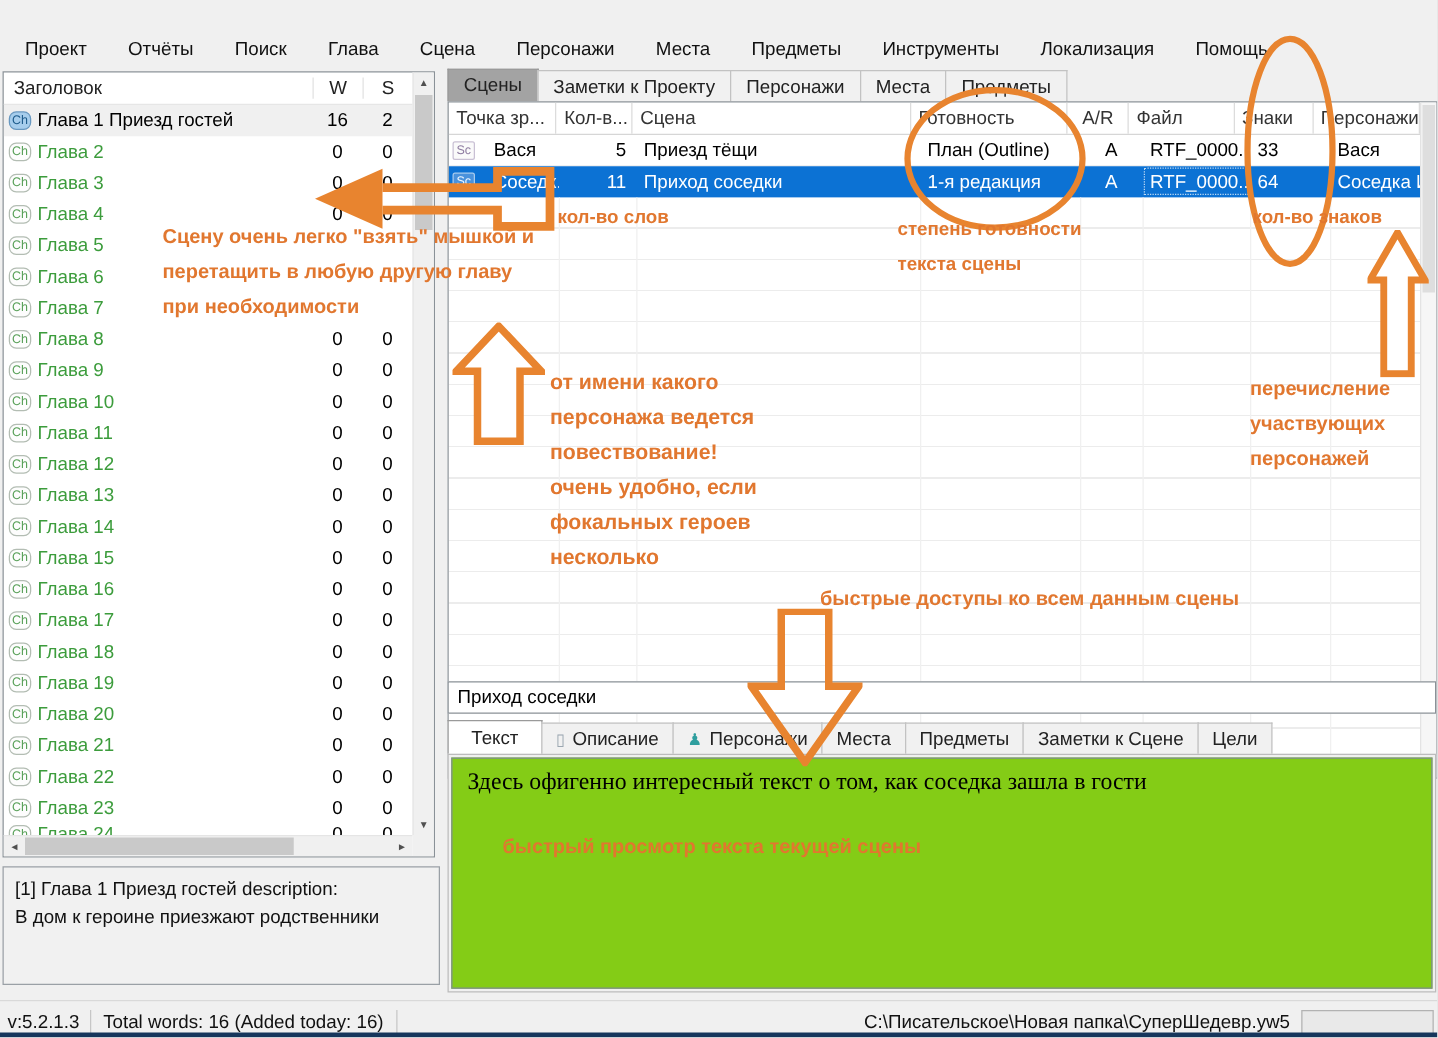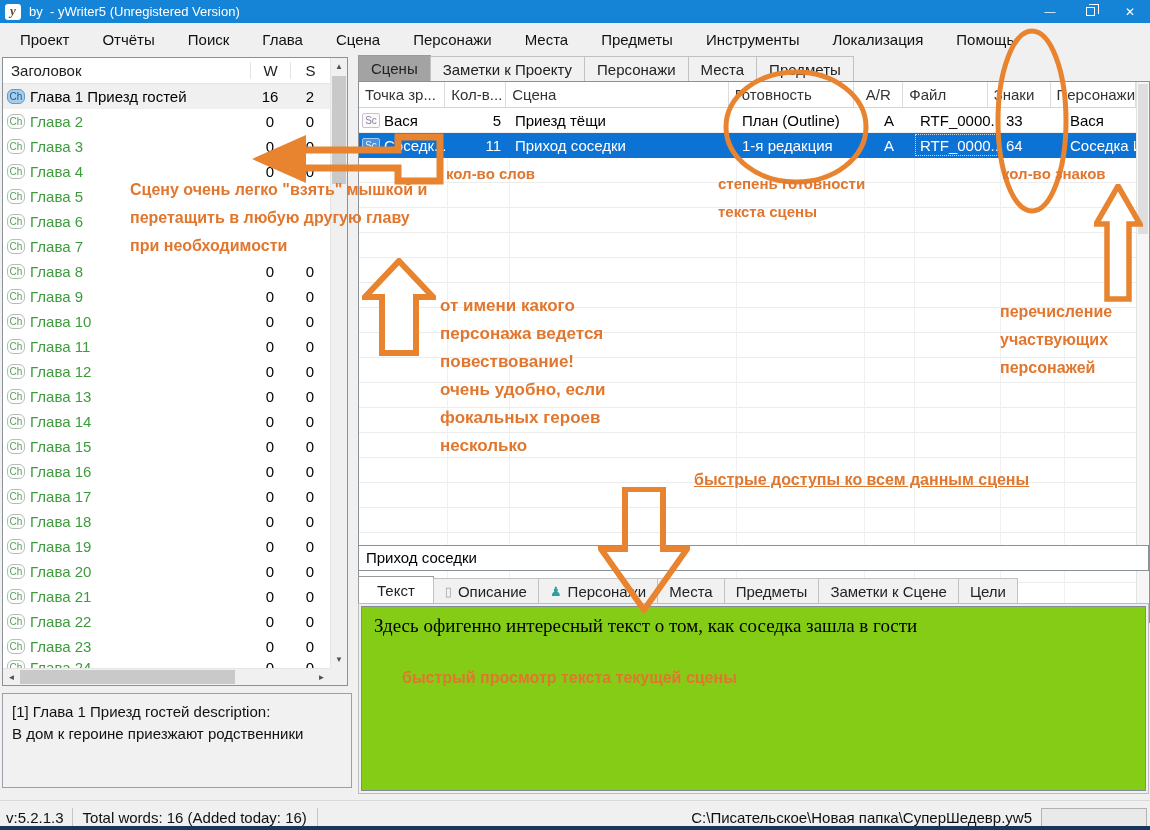--- a/index.html
+++ b/index.html
@@ -83,21 +83,21 @@
   .scene-panel { position:absolute; left:358px; top:81px; width:792px; height:542px; background:#fff;
                  border:1px solid #8a9197; }
   .stable { position:absolute; left:0; top:0; right:13px; bottom:17px; overflow:hidden; }
   .shead { height:26px; display:flex; align-items:center; font-size:15px; color:#333; border-bottom:1px solid #d6d6d6; }
   .shead span { border-right:1px solid #dcdcdc; height:100%; display:flex; align-items:center; padding-left:6px; }
   .c0 { width:88px; } .c1 { width:62px; } .c2 { width:227px; } .c3 { width:128px; }
   .c4 { width:50px; justify-content:center; padding-left:0 !important; text-align:center; }
   .c5 { width:86px; } .c6 { width:64px; } .c7 { flex:1; }
   .srow { height:25px; display:flex; align-items:center; font-size:15px; color:#000; border-bottom:1px solid #f0f0f0; }
   .srow .cell { height:100%; display:flex; align-items:center; padding-left:6px; overflow:hidden; white-space:nowrap; }
-  .srow .c0 { gap:4px; padding-left:3px; }
+  .srow .c0 { gap:15px; padding-left:3px; }
   .srow .c1 { justify-content:flex-end; padding-right:8px; padding-left:0; }
   .srow .c4 { justify-content:center; }
   .srow.selected { background:#0c72d4; color:#fff; border-bottom-color:#0c72d4; }
   .srow.selected .c5 { outline:1px dotted #bcd8f2; outline-offset:-2px; }
   .sc-icon { flex:none; width:18px; height:15px; border:1px solid #c9c0d4; border-radius:2px; background:#fafafa;
              color:#8d7ba0; font-size:10px; display:flex; align-items:center; justify-content:center; }
   .srow.selected .sc-icon { background:#4a92dc; border-color:#a8cbee; color:#f0f8ff; }
   .sgrid { position:absolute; left:0; top:76px; right:0; bottom:0;
            background:repeating-linear-gradient(to bottom, #fff 0 24px, #ececec 24px 25px); }
   .gv { position:absolute; top:76px; bottom:0; width:1px; background:#f0f0f0; }
@@ -133,31 +133,20 @@
   
   .ann { position:absolute; color:#e1772f; font-weight:bold; font-size:16px; line-height:28px; z-index:40;
          white-space:nowrap; }
   .ann-svg { position:absolute; z-index:40; }
 </style>
 </head>
 <body>
 
 <div class="screen">
 
-  <div class="titlebar">
-    <span class="app-icon"></span>
-    <span class="title-text">by  - yWriter5 (Unregistered Version)</span>
-    <div class="win-buttons">
-      <span class="win-btn btn-min"></span>
-      <span class="win-btn btn-restore">
-          <span class="restore-glyph"></span>
-        </span>
-      <span class="win-btn btn-close"></span>
-    </div>
-  </div>
 
   <div class="menubar">
 
       <span class="menu-item">Проект</span>
 
       <span class="menu-item">Отчёты</span>
 
       <span class="menu-item">Поиск</span>
 
       <span class="menu-item">Глава</span>
@@ -593,21 +582,21 @@
 
   <svg class="ann-svg" style="left:1094px; top:184px;" width="49" height="118" viewBox="0 0 49 118">
     <polygon points="24,2 46,40 35,40 35,115 13,115 13,40 2,40" fill="#ffffff" stroke="#e8842f" stroke-width="5.5"></polygon>
   </svg>
   <div class="ann" style="left:1000px; top:298px;">
     <div>перечисление</div>
     <div>участвующих</div>
     <div>персонажей</div>
   </div>
 
-  <div class="ann" style="left:694px; top:466px;text-decoration:underline;">быстрые доступы ко всем данным сцены</div>
+  <div class="ann" style="left:656px; top:466px;">быстрые доступы ко всем данным сцены</div>
 
   <svg class="ann-svg" style="left:598px; top:487px;" width="92" height="126" viewBox="0 0 92 126">
     <polygon points="27,2 65,2 65,62 89,62 46,123 3,62 27,62" fill="none" stroke="#e8842f" stroke-width="6"></polygon>
   </svg>
 
   <div class="ann" style="left:402px; top:664px;">быстрый просмотр текста текущей сцены</div>
 
 </div>
 
 </body></html>

